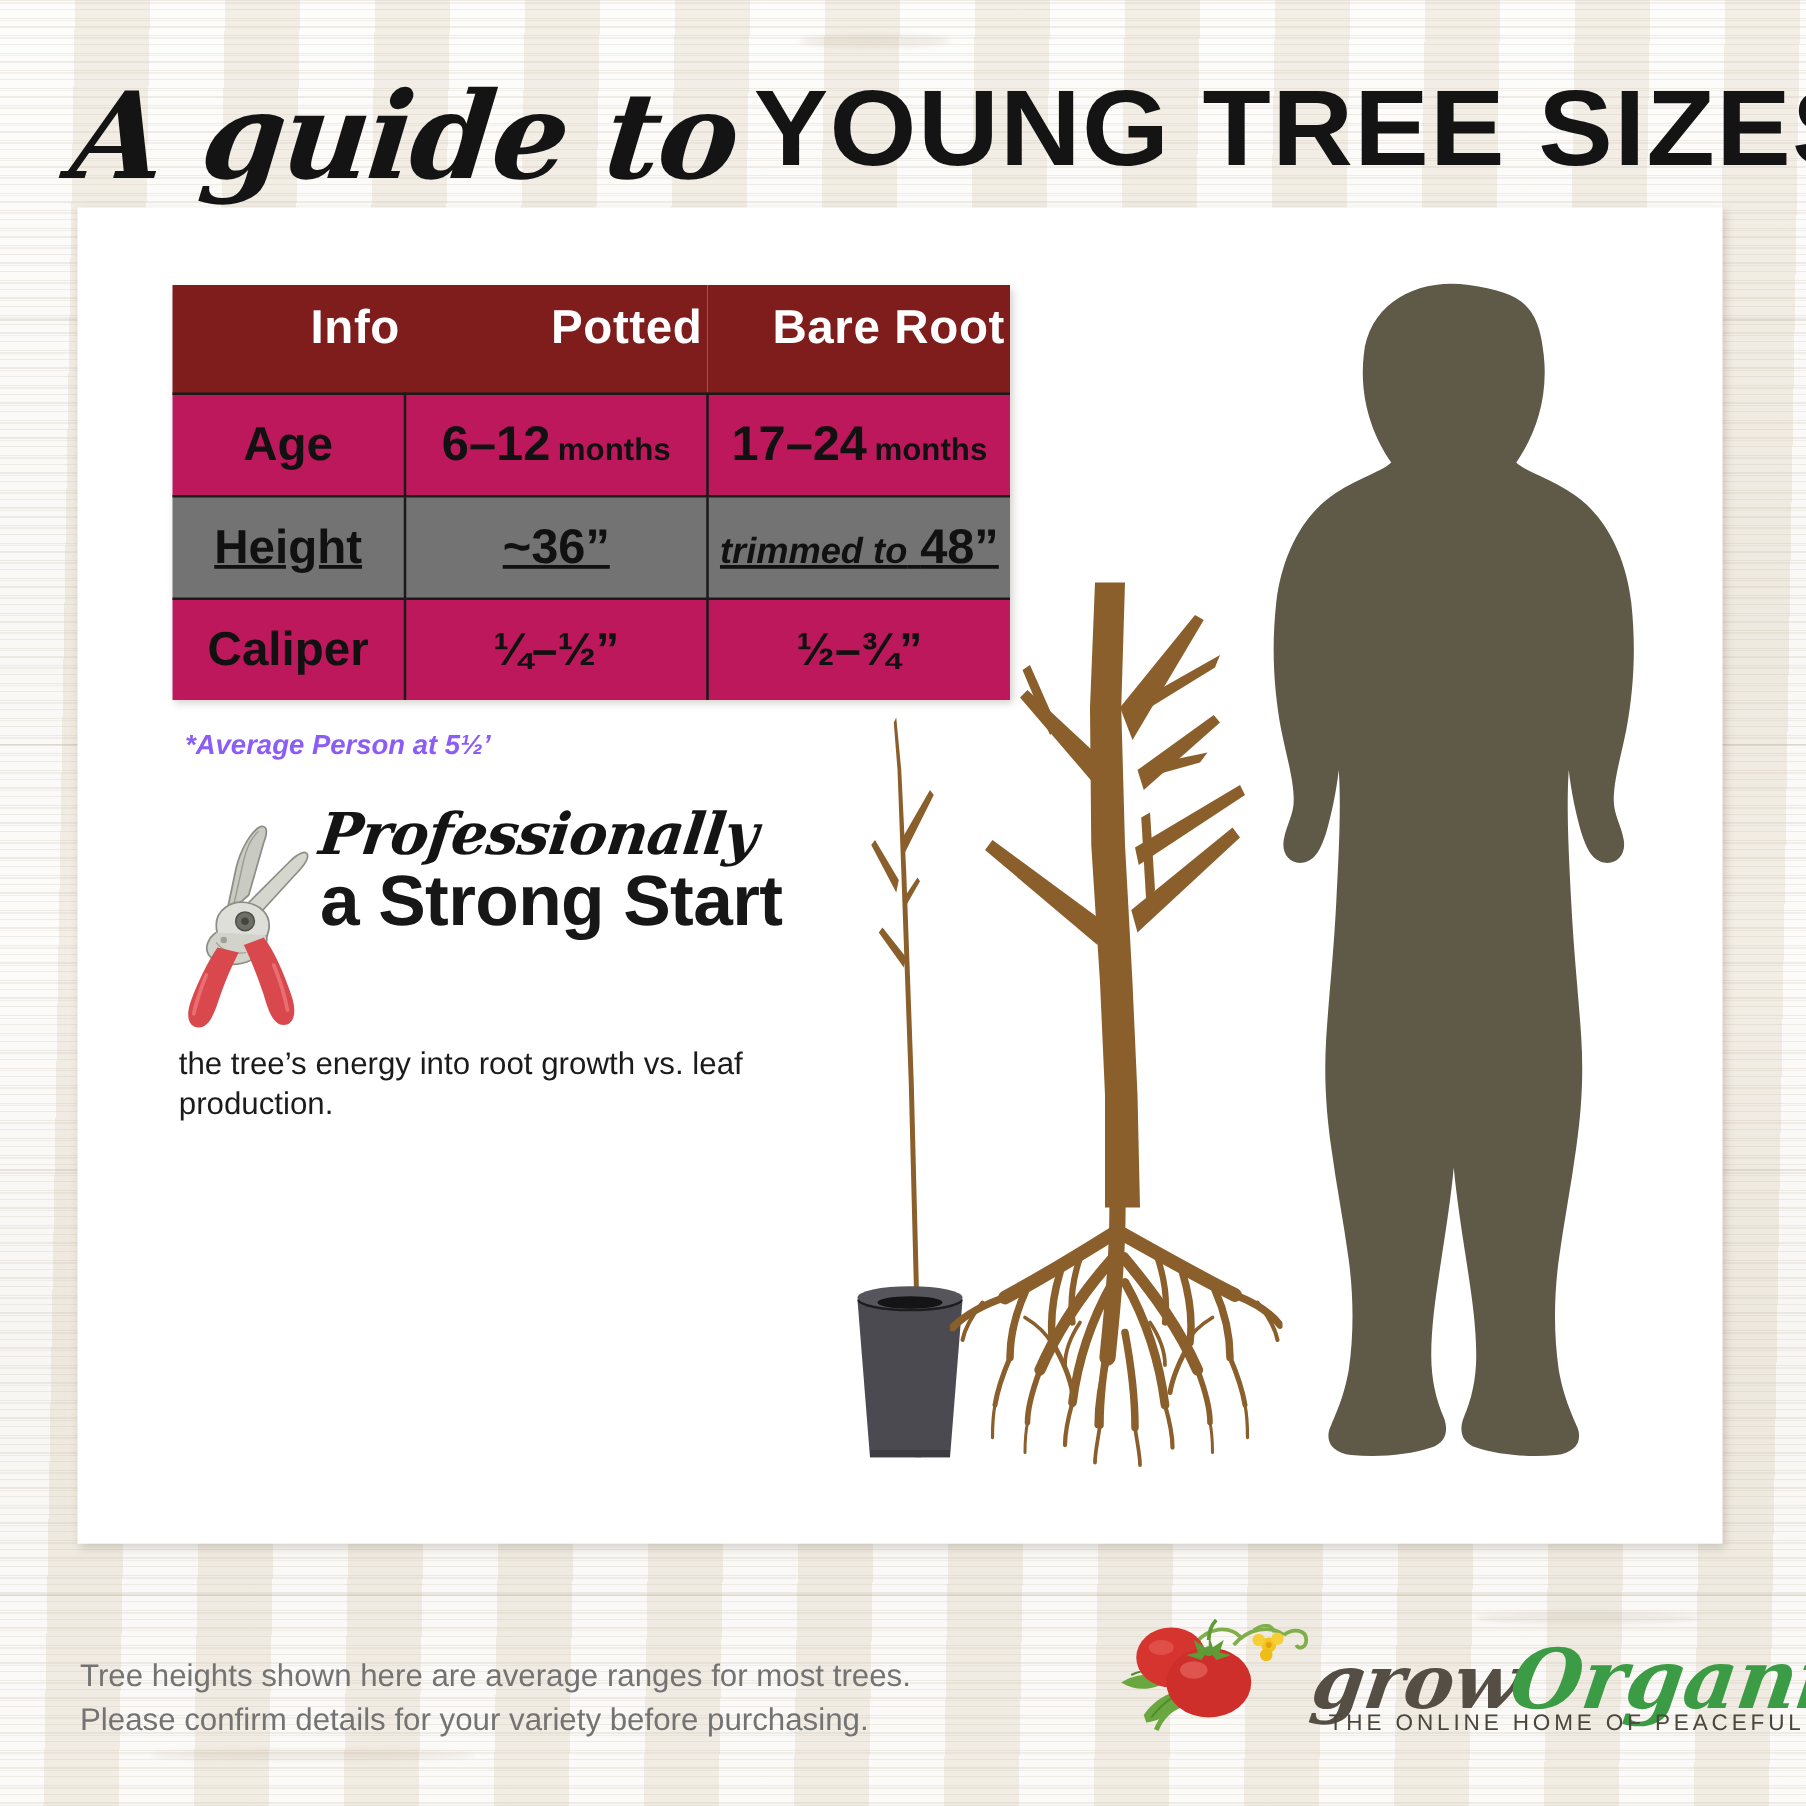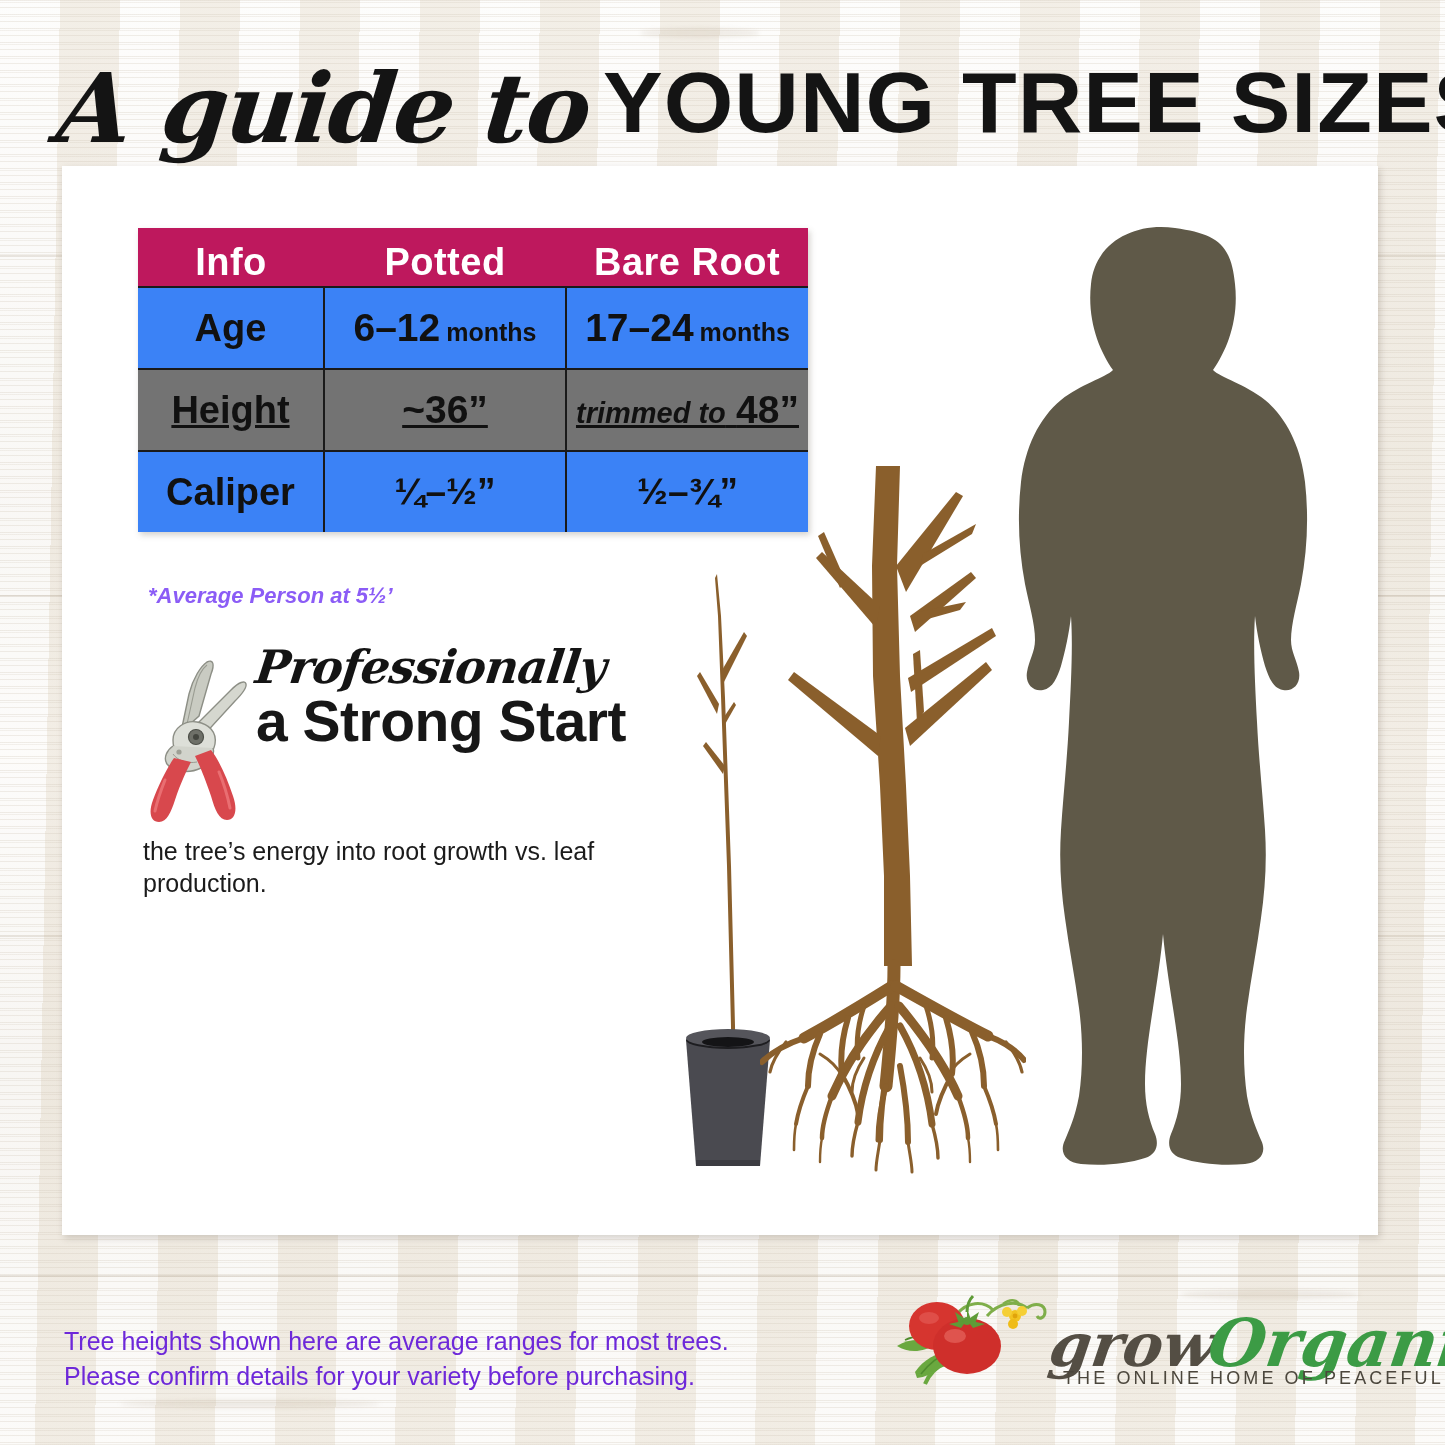--- a/index.html
+++ b/index.html
@@ -71,28 +71,28 @@
     box-shadow:2px 3px 7px rgba(80,70,55,0.22);
   }
   
   #sizes-table{
     position:absolute;left:76px;top:62px;width:646px;
     border-collapse:collapse;
     table-layout:fixed;
     box-shadow:2px 3px 6px rgba(90,80,65,0.26);
   }
   #sizes-table th{
-    background:#be185d;color:#ffffff;
+    background:#7f1d1d;color:#ffffff;
     font-family:"Liberation Sans Narrow","Liberation Sans",sans-serif;
     font-weight:700;font-size:38px;
-    padding:13px 4px 2px;text-align:center;border:none;
+    padding:13px 4px 30px;text-align:right;border:none;
     letter-spacing:0.5px;
   }
   #sizes-table td{
-    background:#3b82f6;color:#111111;
+    background:#be185d;color:#111111;
     border:2px solid #1a1a1a;
     text-align:center;vertical-align:middle;
     height:78px;
     font-family:"Liberation Sans Narrow","Liberation Sans",sans-serif;
   }
   #sizes-table tr.shade td{background:#737373;text-decoration:underline;}
   #sizes-table td.lbl{
     font-weight:700;font-size:38px;border-left:none;
   }
   #sizes-table td.val{font-size:37px;font-weight:700;}
@@ -123,21 +123,21 @@
   }
   #pruned-body{
     position:absolute;left:5px;top:192px;width:540px;
     font-family:"Liberation Sans Narrow","Liberation Sans",sans-serif;
     font-size:25px;color:#1b1b1b;line-height:1.27;
   }
   
   #bottom-note{
     position:absolute;left:64px;top:1324px;
     font-family:"Liberation Sans Narrow","Liberation Sans",sans-serif;
-    font-size:25px;color:#6d28d9;line-height:1.4;
+    font-size:25px;color:#737373;line-height:1.4;
   }
   
   #logo{position:absolute;left:895px;top:1294px;width:510px;height:115px;}
   #logo-word{
     position:absolute;left:155px;top:10px;white-space:nowrap;
   }
   .lg-grow{
     font-family:"DejaVu Serif",serif;font-style:italic;font-weight:700;
     font-size:60px;color:#544e44;transform:skewX(-8deg);display:inline-block;
   }

